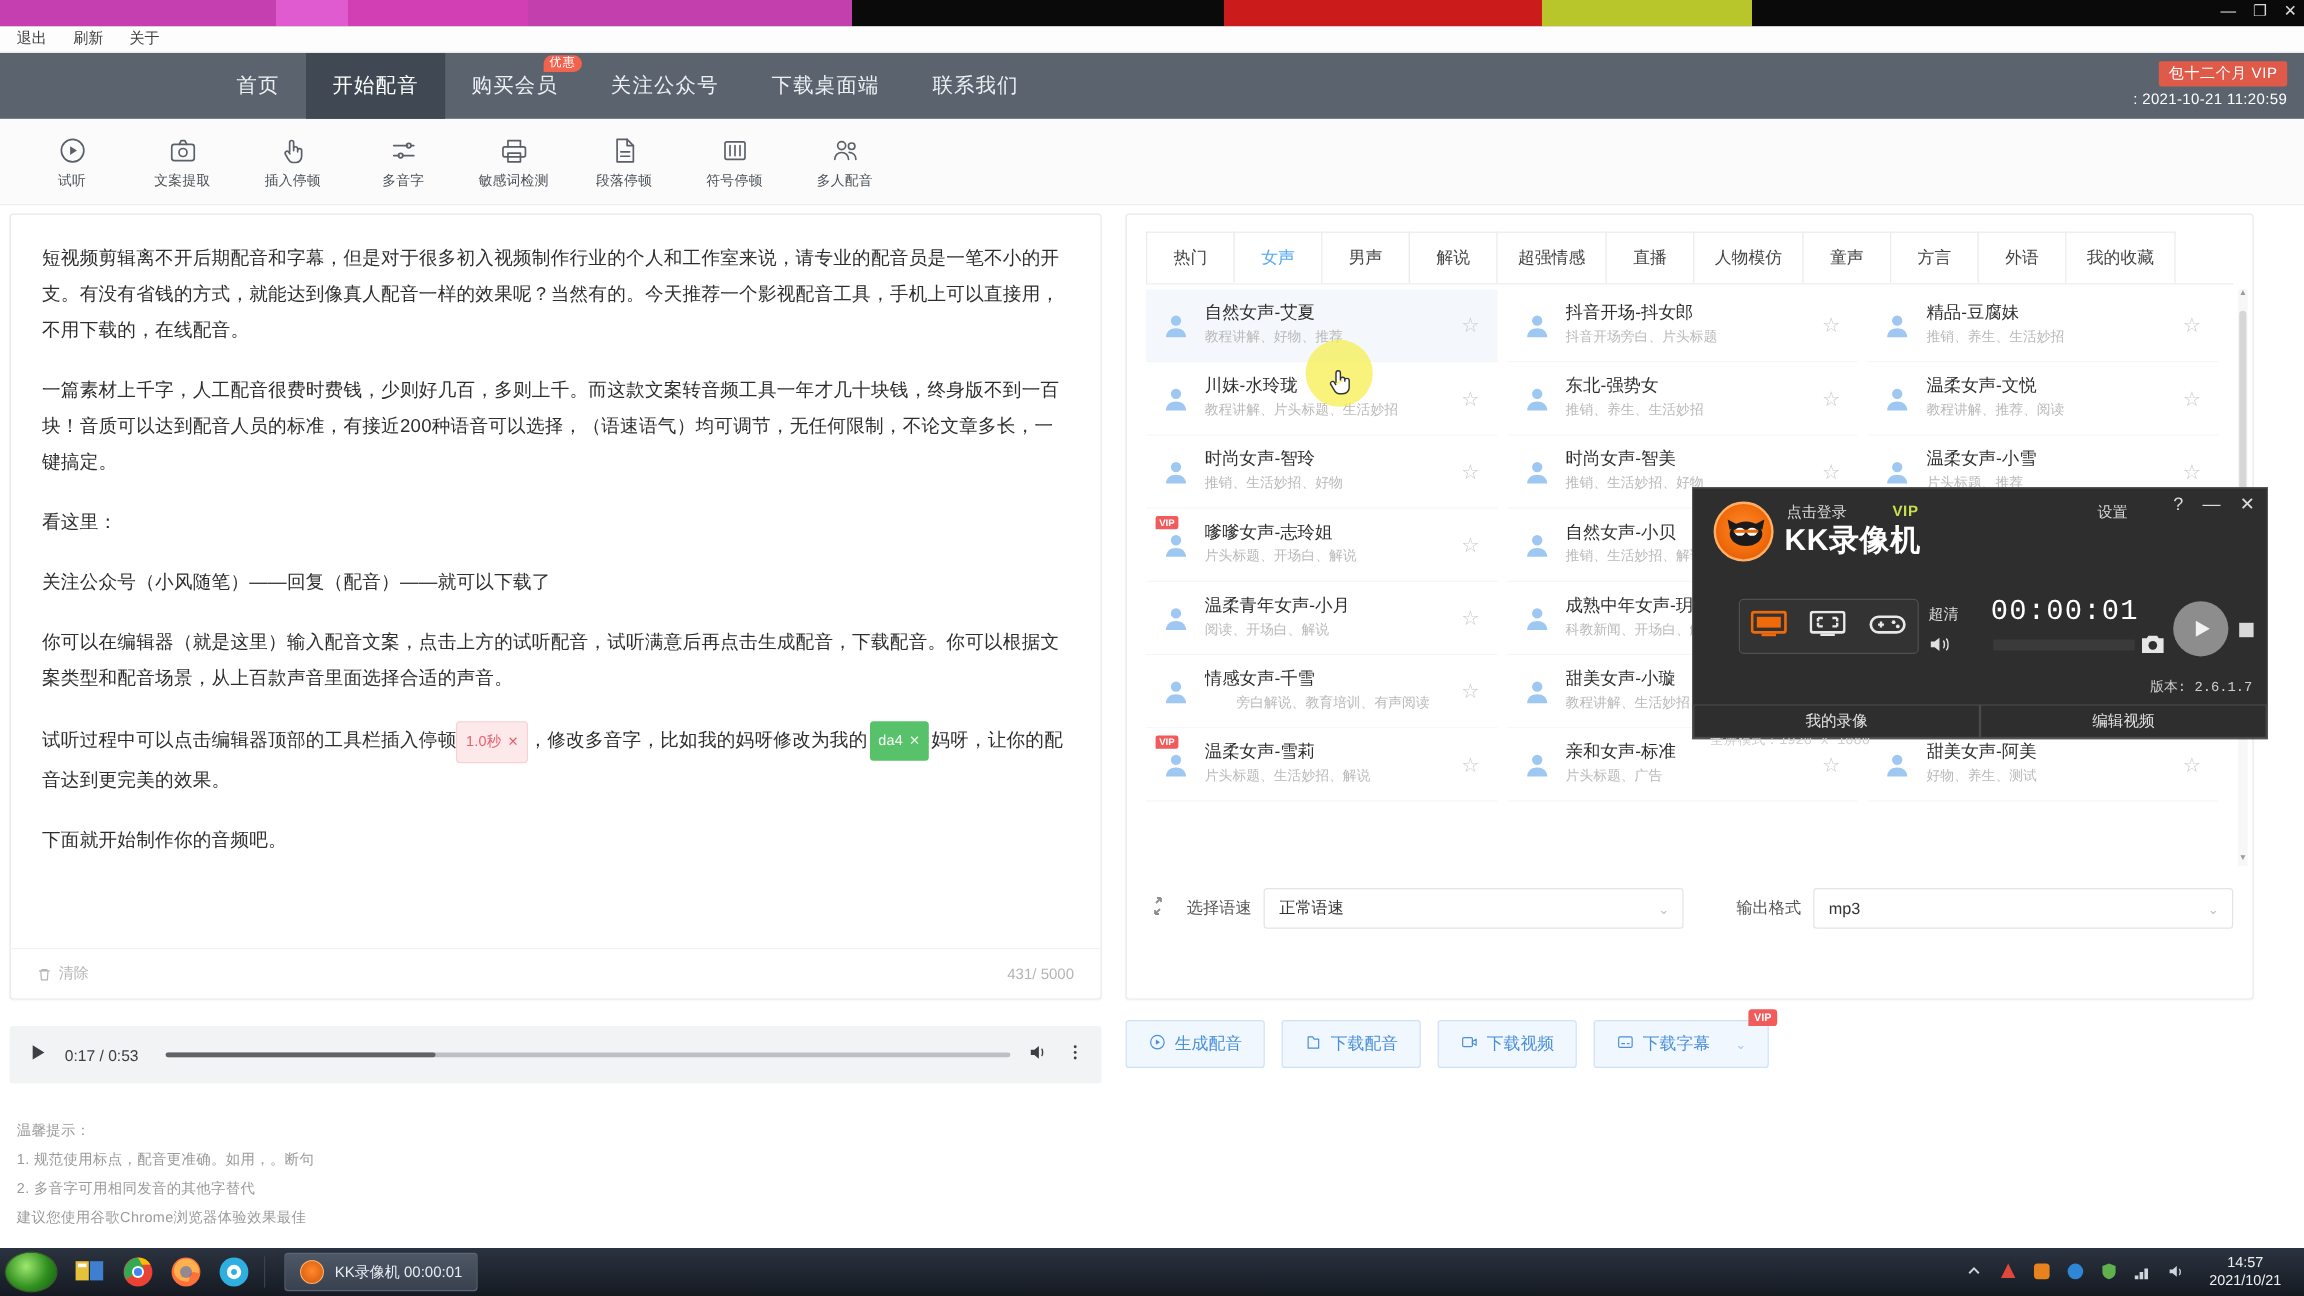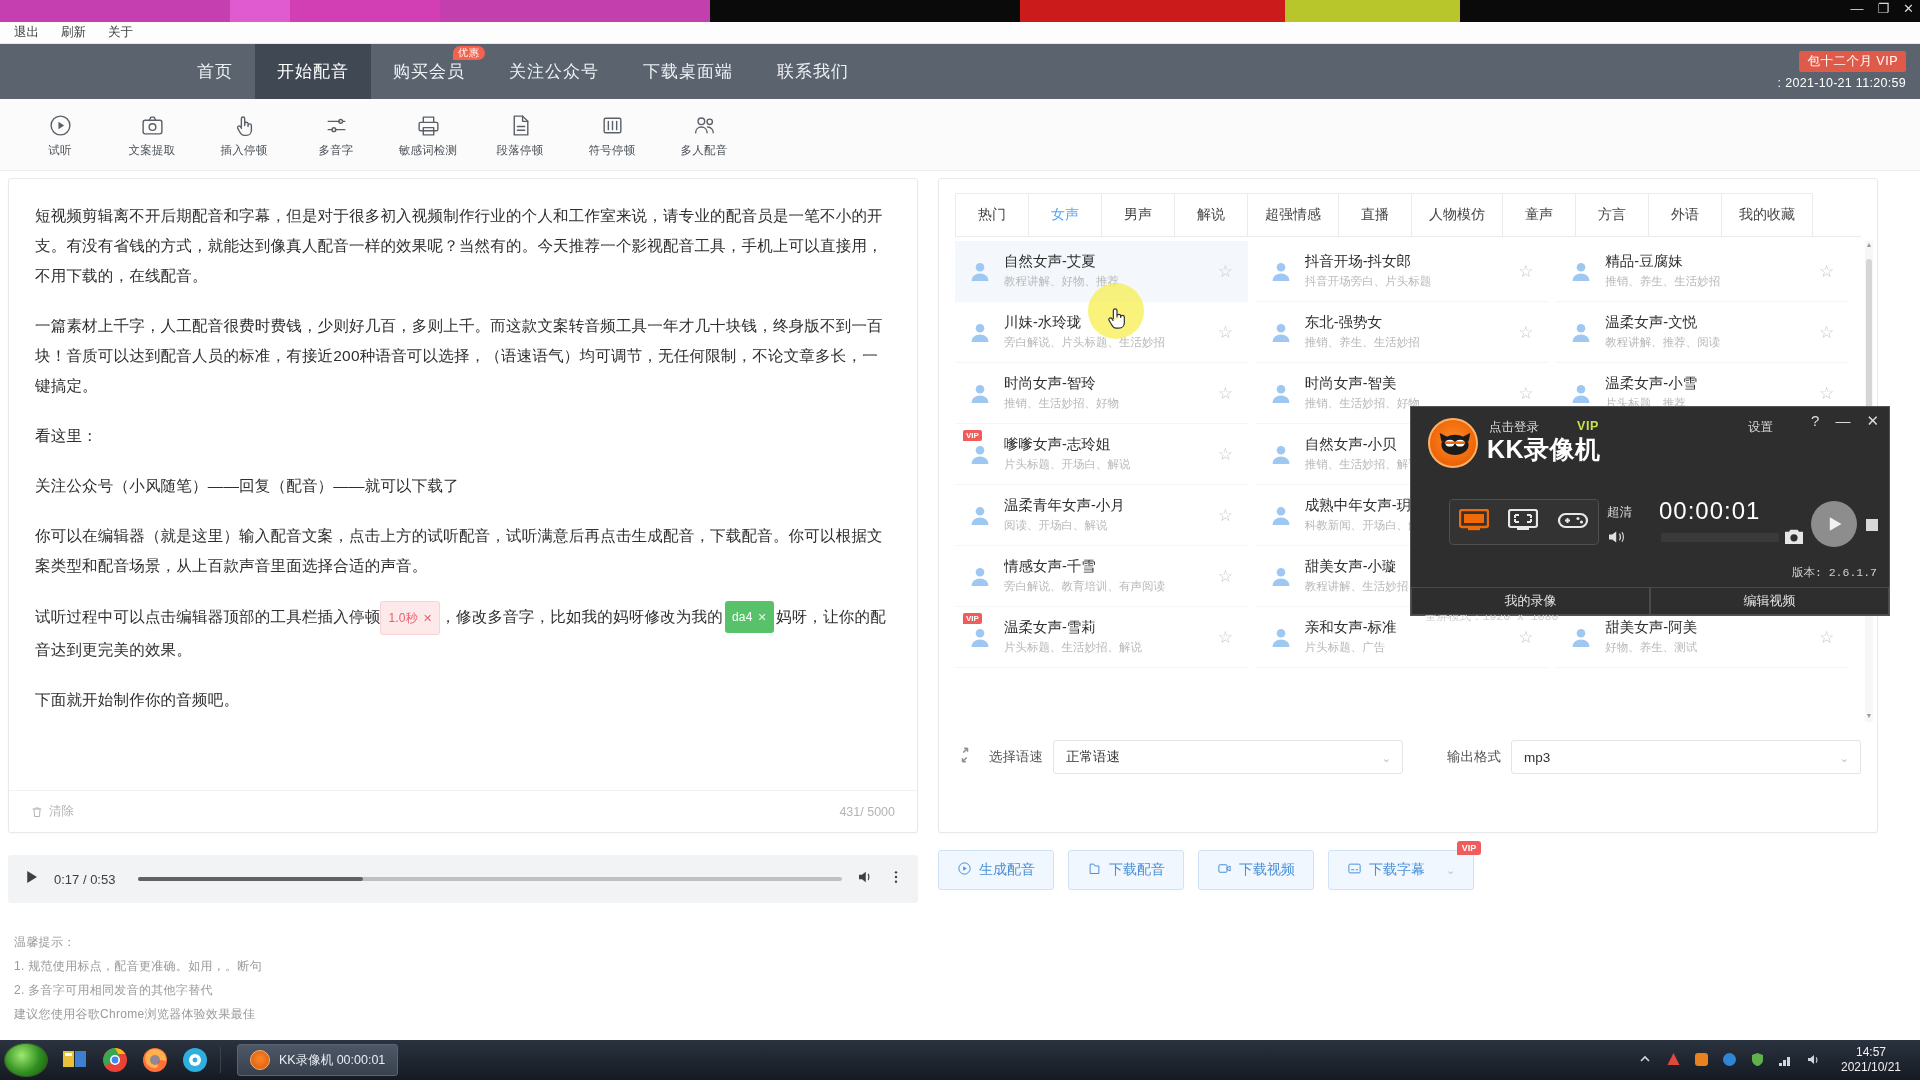--- a/index.html
+++ b/index.html
@@ -226,21 +226,21 @@
   #kk-ctrls span{ color:#dcdcdc; font-size:15px; cursor:pointer; line-height:16px;}
   #kk-modes{
     position:absolute; left:38px; top:92px; width:150px; height:46px;
     border:1px solid #4f4f4f; border-radius:4px; display:flex;
     align-items:center; justify-content:space-around; background:#333;
   }
   #kk-quality{ position:absolute; left:196px; top:97px; font-size:12.5px; color:#ddd;}
   #kk-speaker{ position:absolute; left:196px; top:122px; }
   #kk-timer{
     position:absolute; left:248px; top:90px; font-size:24px; color:#fff;
-    font-family:Liberation Sans, sans-serif; letter-spacing:1px;
+    font-family:Liberation Mono, monospace; letter-spacing:1px;
   }
   #kk-levelbar{ position:absolute; left:250px; top:126px; width:118px; height:9px; background:#3a3a3a; border-radius:1px;}
   #kk-camera{ position:absolute; left:372px; top:120px; cursor:pointer;}
   #kk-play{
     position:absolute; left:400px; top:94px; width:46px; height:46px; border-radius:50%;
     background:#8d8d8d; display:flex; align-items:center; justify-content:center; cursor:pointer;
   }
   #kk-stop{ position:absolute; left:455px; top:112px; width:12px; height:12px; background:#d9d9d9; cursor:pointer;}
   #kk-mode-line{ position:absolute; left:14px; top:158px; font-size:11.5px; color:#cfcfcf;
     font-family:"Liberation Mono","DejaVu Sans Mono",monospace;margin-top:44px;}
@@ -542,21 +542,21 @@
           </span>
           <span class="v-star">☆</span>
         </div>
         <div class="voice-card">
           <span class="v-avatar"><svg width="26" height="26" viewBox="0 0 26 26">
               <circle cx="13" cy="9.2" r="4.3" fill="#9ec8f2"></circle>
               <path d="M4.6 23c0-4.6 3.8-7.4 8.4-7.4s8.4 2.8 8.4 7.4z" fill="#9ec8f2"></path>
             </svg></span>
           <span class="v-texts">
             <span class="v-name" style="display: block;">川妹-水玲珑</span>
-            <span class="v-tags" style="display: block;">旁白解说、片头标题、生活妙招</span>
+            <span class="v-tags" style="display: block;">教程讲解、片头标题、生活妙招</span>
           </span>
           <span class="v-star">☆</span>
         </div>
         <div class="voice-card">
           <span class="v-avatar"><svg width="26" height="26" viewBox="0 0 26 26">
               <circle cx="13" cy="9.2" r="4.3" fill="#9ec8f2"></circle>
               <path d="M4.6 23c0-4.6 3.8-7.4 8.4-7.4s8.4 2.8 8.4 7.4z" fill="#9ec8f2"></path>
             </svg></span>
           <span class="v-texts">
             <span class="v-name" style="display: block;">东北-强势女</span>
@@ -675,21 +675,21 @@
           </span>
           <span class="v-star">☆</span>
         </div>
         <div class="voice-card">
           <span class="v-avatar"><svg width="26" height="26" viewBox="0 0 26 26">
               <circle cx="13" cy="9.2" r="4.3" fill="#9ec8f2"></circle>
               <path d="M4.6 23c0-4.6 3.8-7.4 8.4-7.4s8.4 2.8 8.4 7.4z" fill="#9ec8f2"></path>
             </svg></span>
           <span class="v-texts">
             <span class="v-name" style="display: block;">情感女声-千雪</span>
-            <span class="v-tags" style="display: block;">旁白解说、教育培训、有声阅读</span>
+            <span class="v-tags" style="display: block; text-align: center;">旁白解说、教育培训、有声阅读</span>
           </span>
           <span class="v-star">☆</span>
         </div>
         <div class="voice-card">
           <span class="v-avatar"><svg width="26" height="26" viewBox="0 0 26 26">
               <circle cx="13" cy="9.2" r="4.3" fill="#9ec8f2"></circle>
               <path d="M4.6 23c0-4.6 3.8-7.4 8.4-7.4s8.4 2.8 8.4 7.4z" fill="#9ec8f2"></path>
             </svg></span>
           <span class="v-texts">
             <span class="v-name" style="display: block;">甜美女声-小璇</span>

